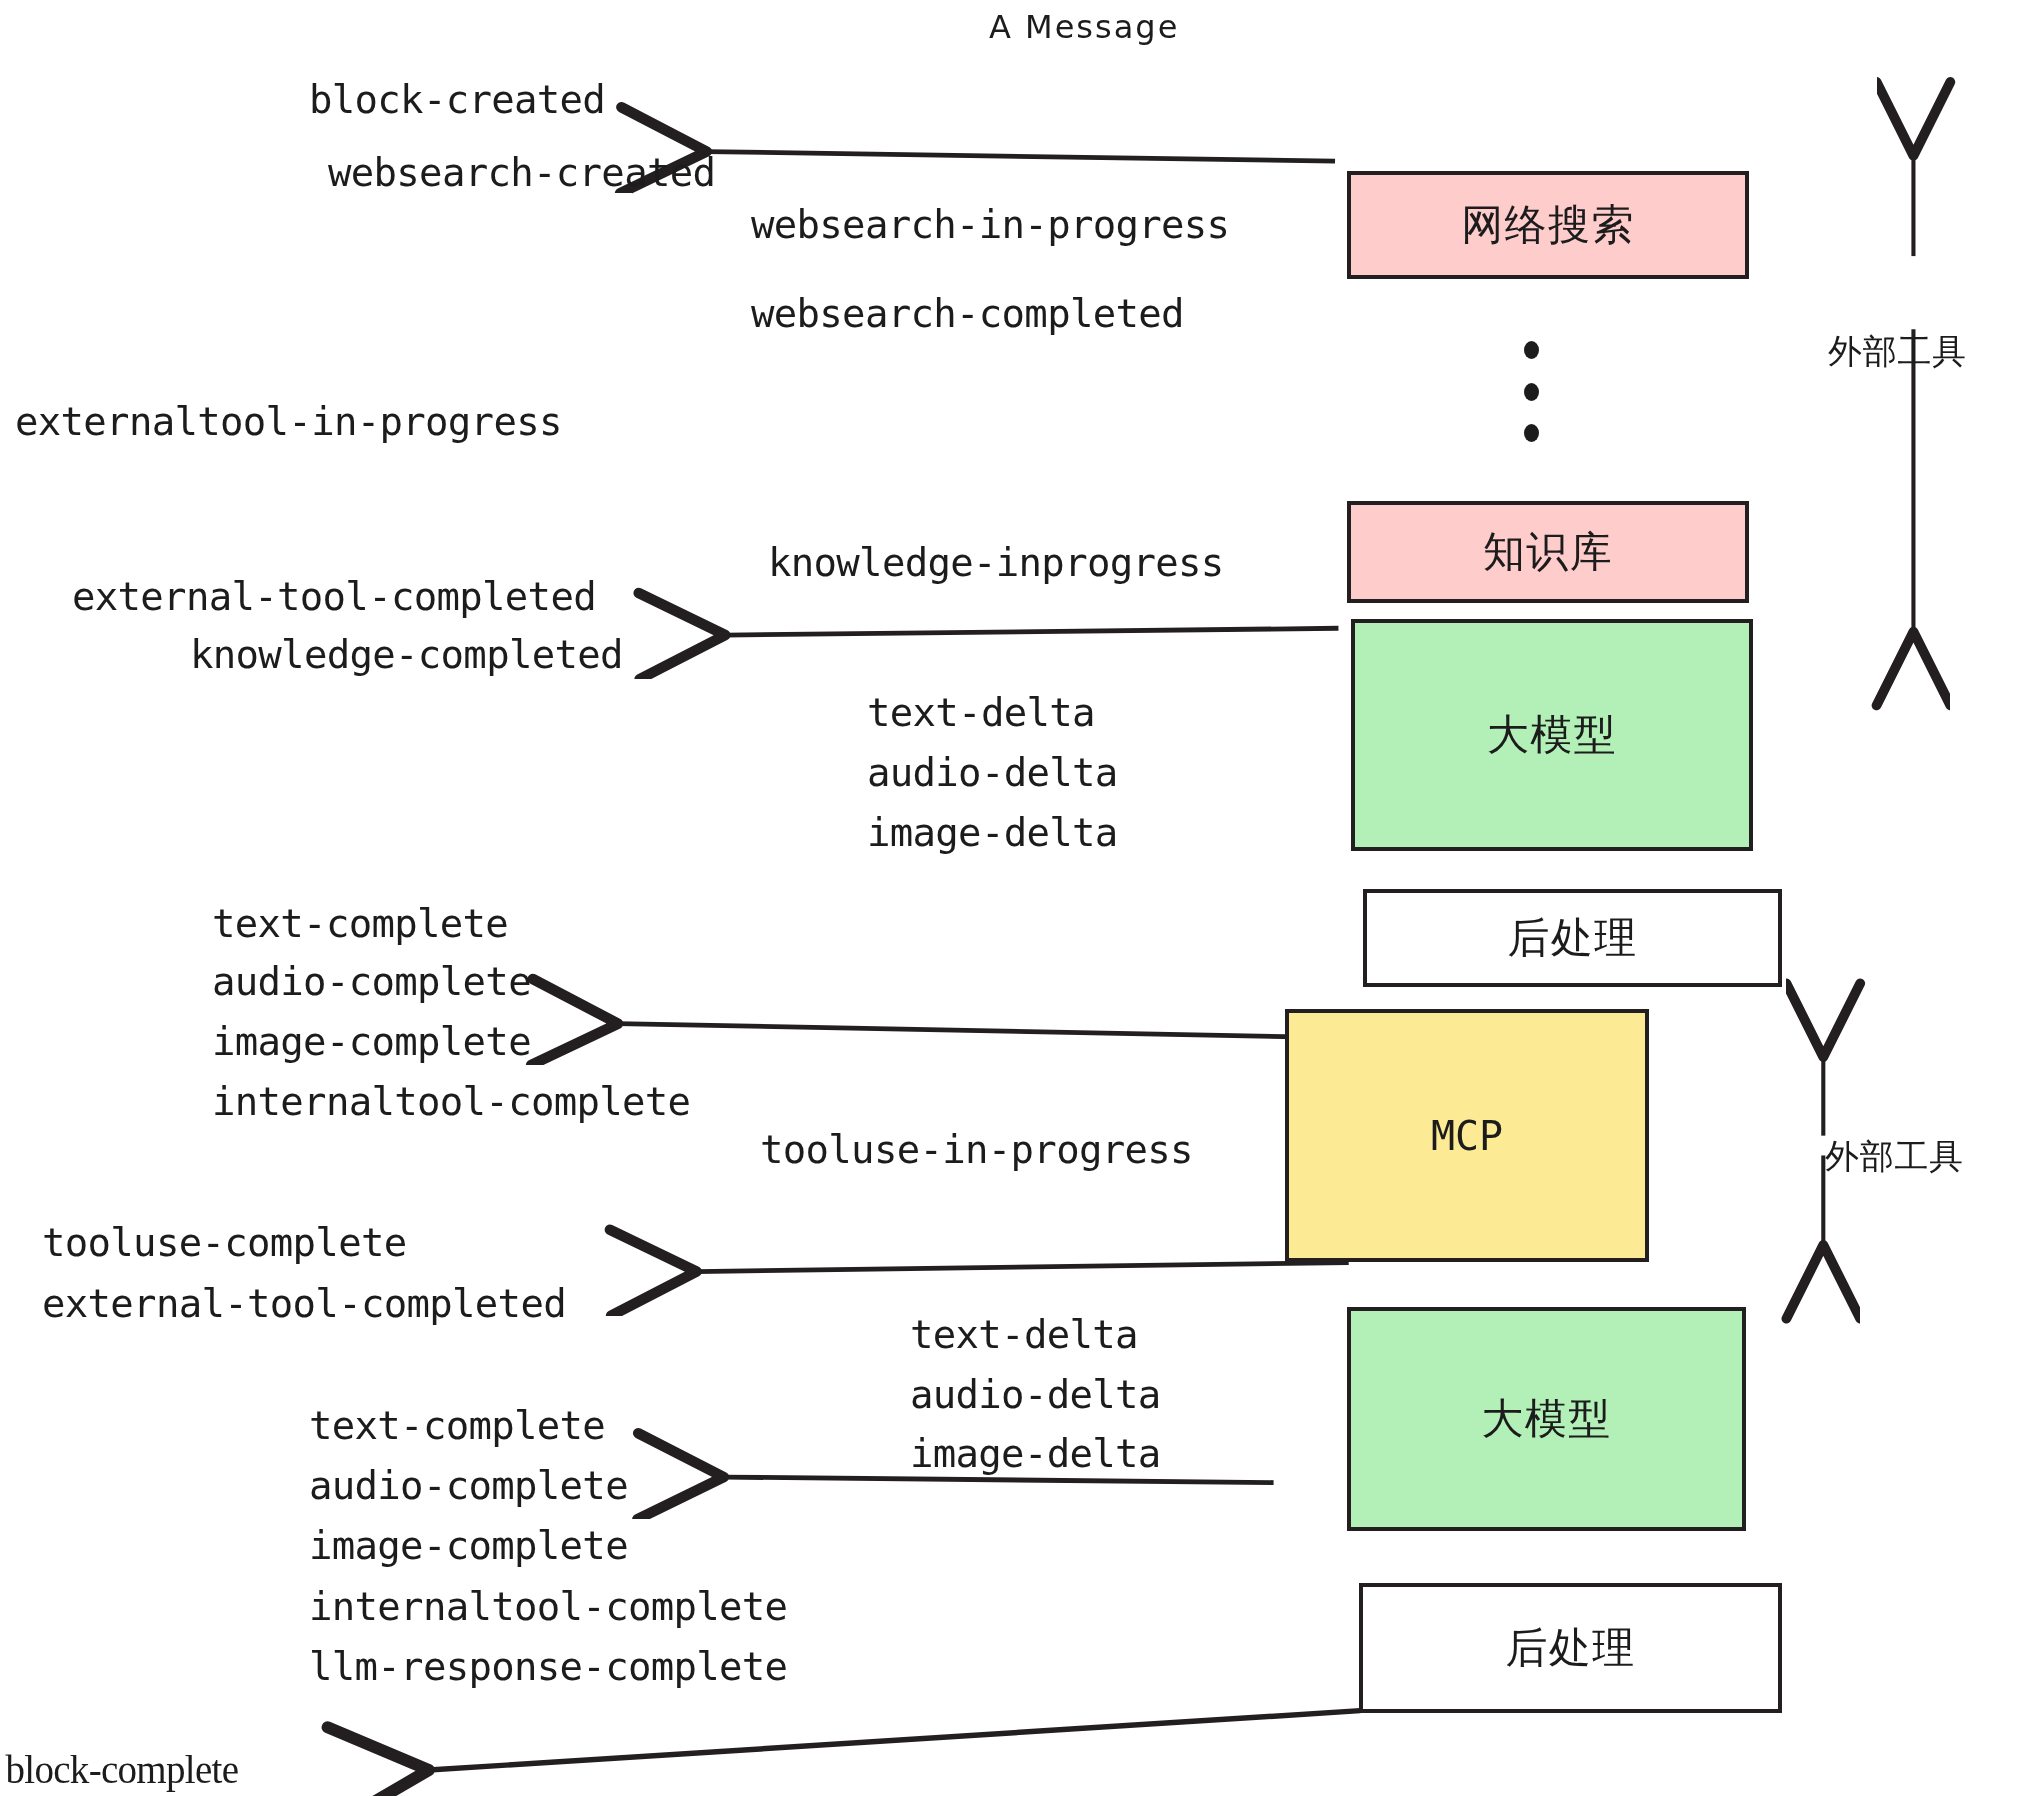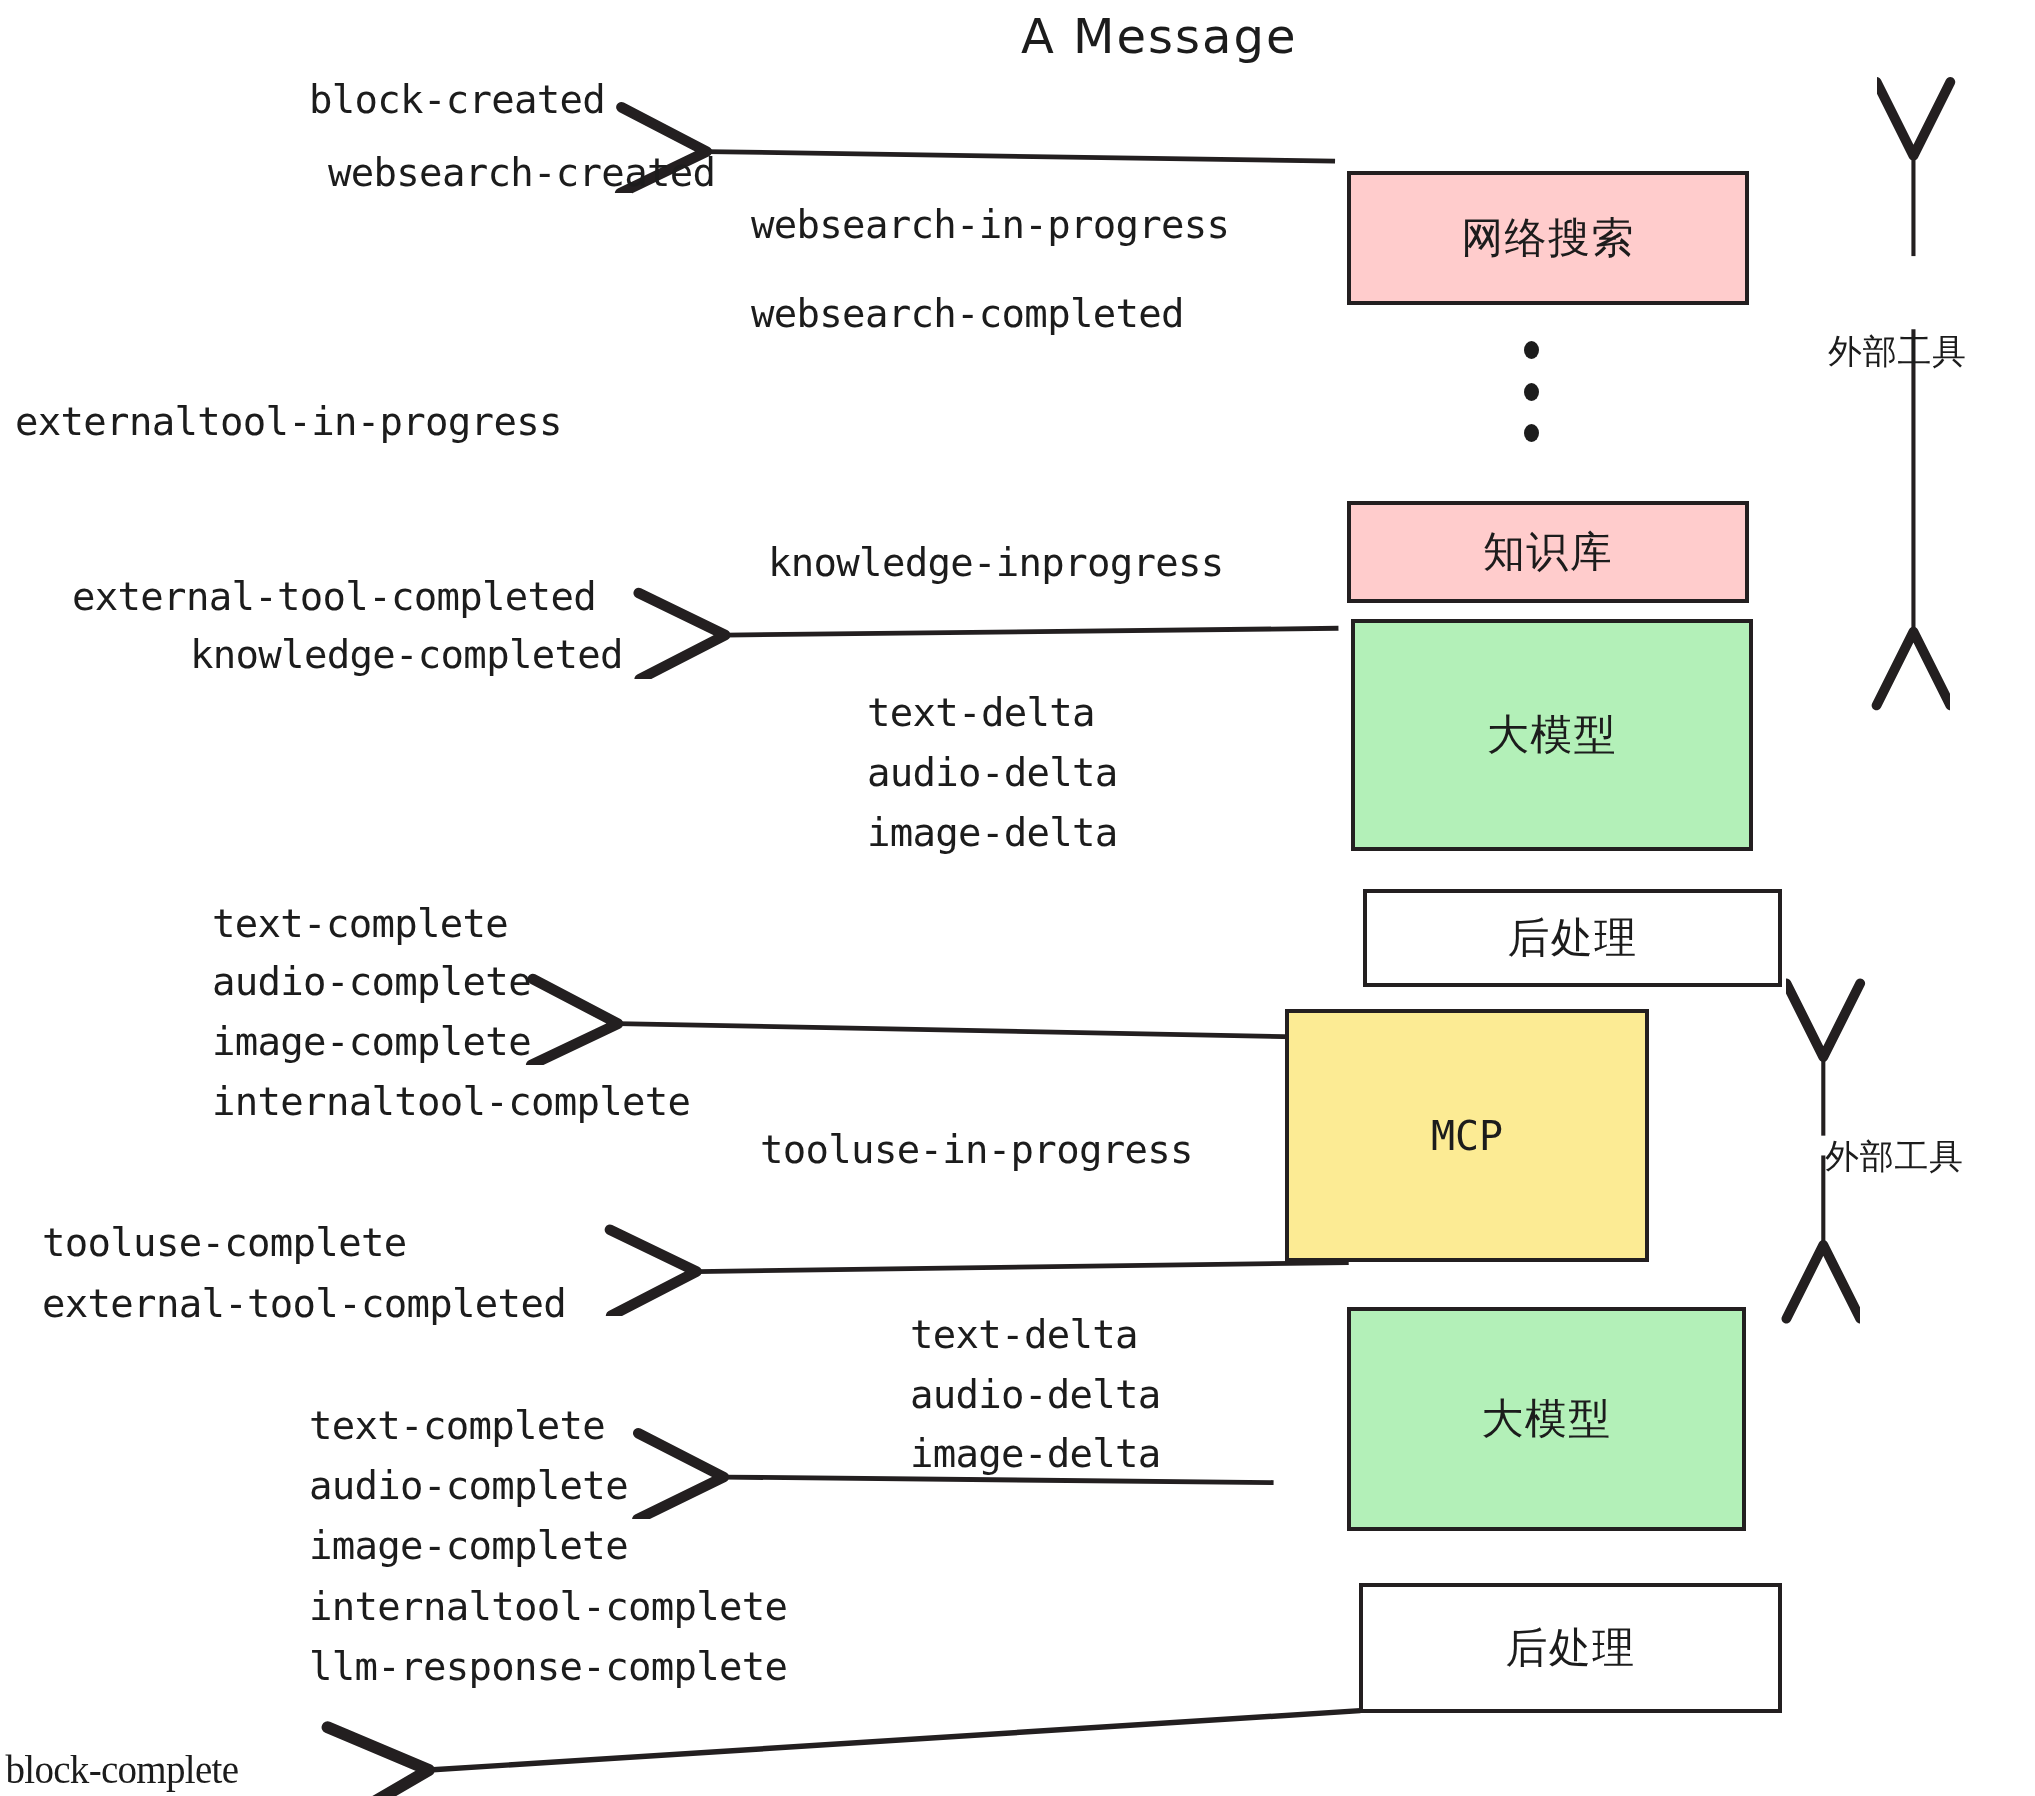--- a/index.html
+++ b/index.html
@@ -16,25 +16,24 @@
     font-family:"DejaVu Sans Mono","Liberation Mono",monospace;
     font-size:39px;
     line-height:1;
     letter-spacing:-0.7px;
     color:#1c1c1c;
     white-space:nowrap;
   }
   .title{
     position:absolute;
     font-family:"DejaVu Sans","Liberation Sans",sans-serif;
-    font-size:48px;
+    font-size:32px;
     letter-spacing:2px;
     color:#1c1c1c;
     white-space:nowrap;
-    margin-left:32px;
   }
   .box{
     position:absolute;
     border:4.8px solid #231f20;
     box-sizing:border-box;
     display:flex;
     align-items:center;
     justify-content:center;
   }
   .box span{
@@ -106,21 +105,21 @@
 
     <line x1="2802" y1="375" x2="2802" y2="228" stroke="#231f20" stroke-width="6" marker-end="url(#ahu)"></line>
     <line x1="2802" y1="482" x2="2802" y2="925" stroke="#231f20" stroke-width="6" marker-end="url(#ahu)"></line>
 
     <line x1="2670" y1="1663" x2="2670" y2="1548" stroke="#231f20" stroke-width="6" marker-end="url(#ahu)"></line>
     <line x1="2670" y1="1692" x2="2670" y2="1823" stroke="#231f20" stroke-width="6" marker-end="url(#ahu)"></line>
   </svg>
 
   <div class="title" style="left:989px;top:8.2px;">A Message</div>
 
-  <div class="box" style="left:1347px;top:171px;width:402px;height:134px;background:#FFCCCC;">
+  <div class="box" style="left:1347px;top:171px;width:402px;height:108px;background:#FFCCCC;">
     <span>网络搜索</span>
   </div>
 
   <div class="dots" style="left:1523px;top:341px;width:16.4px;height:101px;">
     <i></i>
       <i></i>
       <i></i>
   </div>
 
   <div class="box" style="left:1347px;top:501px;width:402px;height:102px;background:#FFCCCC;align-items:center;">

